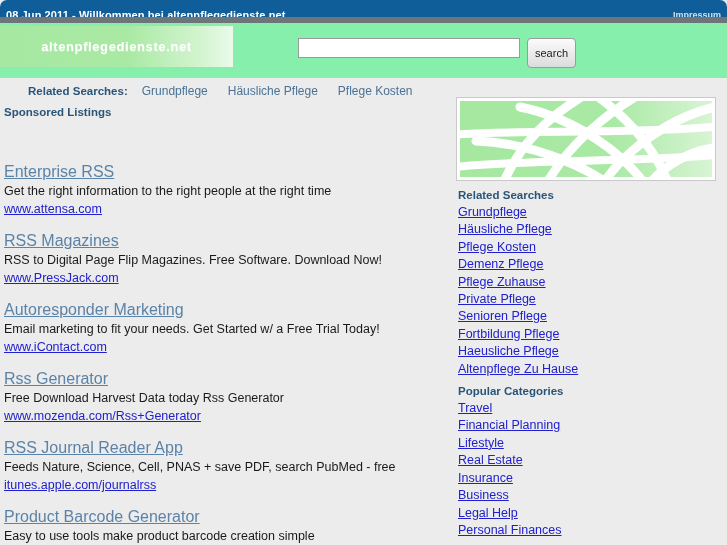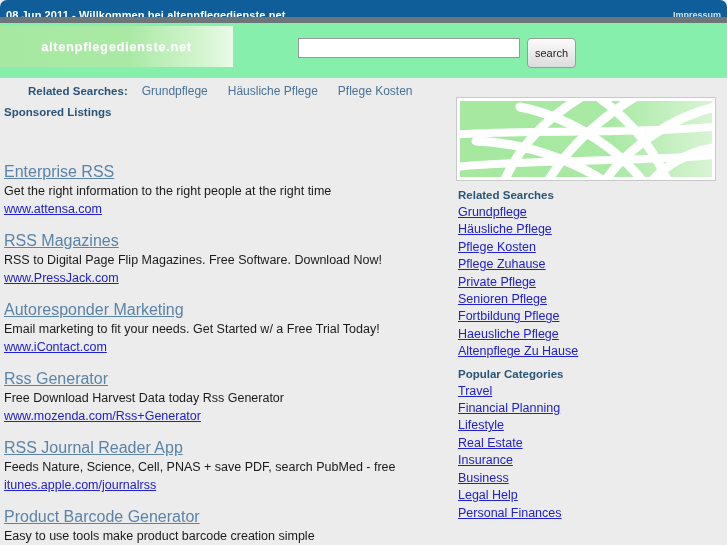--- a/index.html
+++ b/index.html
@@ -274,20 +274,21 @@
           <path d="M-6 66 C 70 58, 160 62, 256 54" stroke-width="8"></path>
         </g>
       </svg>
     </div>
 
     <div class="side-heading">Related Searches</div>
     <ul class="side-list">
       <li><a href="#">Grundpflege</a></li>
       <li><a href="#">Häusliche Pflege</a></li>
       <li><a href="#">Pflege Kosten</a></li>
+      <li><a href="#">Demenz Pflege</a></li>
       <li><a href="#">Pflege Zuhause</a></li>
       <li><a href="#">Private Pflege</a></li>
       <li><a href="#">Senioren Pflege</a></li>
       <li><a href="#">Fortbildung Pflege</a></li>
       <li><a href="#">Haeusliche Pflege</a></li>
       <li><a href="#">Altenpflege Zu Hause</a></li>
     </ul>
 
     <div class="side-heading">Popular Categories</div>
     <ul class="side-list">

